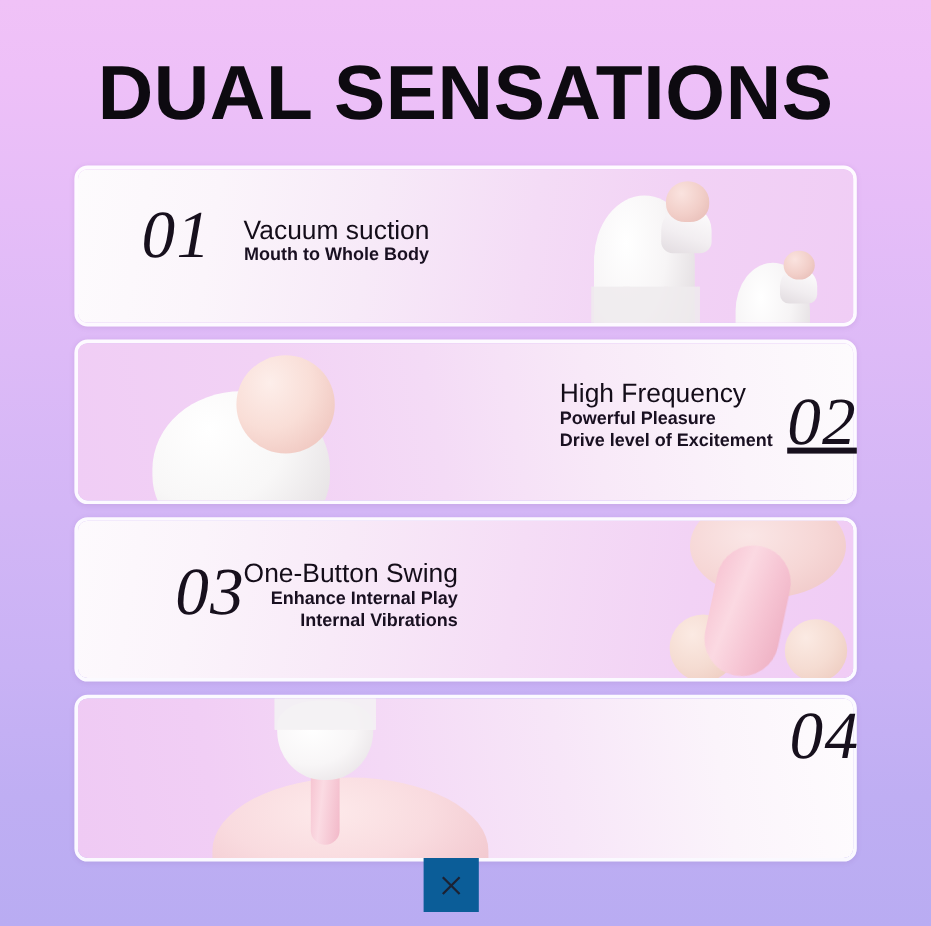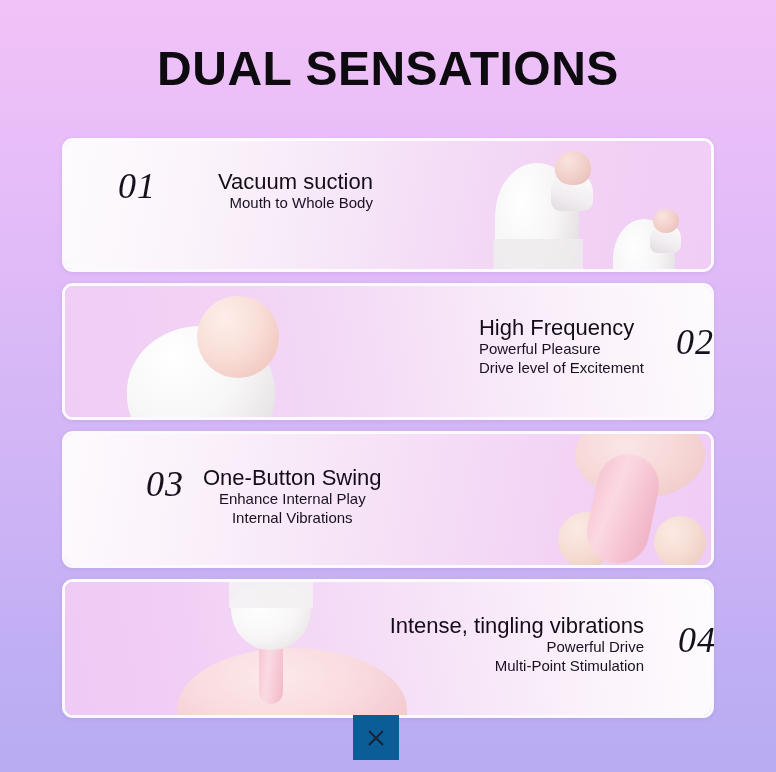--- a/index.html
+++ b/index.html
@@ -31,21 +31,21 @@
     overflow: hidden;
   }
 
   
   #title {
     position: absolute;
     top: 44px;
     left: 0;
     width: 776px;
     text-align: center;
-    font-size: 48px;
+    font-size: 64px;
     font-weight: 700;
     letter-spacing: 0.5px;
     color: #0d0a10;
     font-family: "Liberation Sans", sans-serif;
     line-height: 1.05;
     white-space: nowrap;
   }
 
   
   .card {
@@ -264,58 +264,58 @@
 
   
   .txt {
     position: absolute;
     z-index: 5;
     color: #1b1020;
   }
   .num {
     font-family: "Liberation Serif", serif;
     font-style: italic;
-    font-size: 36px;
+    font-size: 56px;
     line-height: 1;
     color: #17101d;
     letter-spacing: 1px;
     text-align: center;
   }
   .heading {
     font-family: "Liberation Sans", sans-serif;
     font-size: 22px;
     font-weight: 400;
     color: #140d19;
     line-height: 1.1;
     white-space: nowrap;
   }
   .sub {
     font-family: "Liberation Sans", sans-serif;
     font-size: 15px;
-    font-weight: 400;
+    font-weight: 700;
     color: #191021;
     line-height: 1.26;
     white-space: nowrap;
   }
 
   
   .c1-num { left: 118px; top: 168px; }
-  .c1-text { left: 203px; top: 170px; text-align: right; margin-left: 15px; }
+  .c1-text { left: 203px; top: 180px; text-align: center; }
 
   
   .c2-text { right: 132px; top: 316px; }
-  .c2-num  { right: 62px; top: 324px; }
+  .c2-num  { right: 62px; top: 324px; text-decoration: underline; }
 
   
   .c3-num  { left: 118px; top: 466px; margin-left: 28px; }
-  .c3-text { left: 203px; top: 466px; text-align: center; }
+  .c3-text { left: 203px; top: 466px; text-align: right; }
 
   
   .c4-text { right: 132px; top: 614px; text-align: right; }
-  .c4-num  { right: 60px; top: 622px; }
+  .c4-num  { right: 60px; top: 586px; }
 
   
   #close-btn {
     position: absolute;
     left: 353px;
     top: 715px;
     width: 46px;
     height: 45px;
     background: #0b5d98;
     border: none;
@@ -386,25 +386,20 @@
 
   <div class="card card-4">
     <div class="fill-4"></div>
     <div class="art">
       <div class="c4-cushion"></div>
       <div class="c4-stem"></div>
       <div class="c4-head"></div>
       <div class="c4-petals"></div>
     </div>
   </div>
-  <div class="txt c4-text">
-    <div class="heading">Intense, tingling vibrations</div>
-    <div class="sub">Powerful Drive</div>
-    <div class="sub">Multi-Point Stimulation</div>
-  </div>
   <div class="txt num c4-num">04</div>
 
   <button id="close-btn" aria-label="Close">
     <span>
       <svg width="20" height="20" viewBox="0 0 20 20" aria-hidden="true">
         <path d="M3 3 L17 17 M17 3 L3 17" stroke="#1c2233" stroke-width="1.9" fill="none" stroke-linecap="butt"></path>
       </svg>
     </span>
   </button>
 

